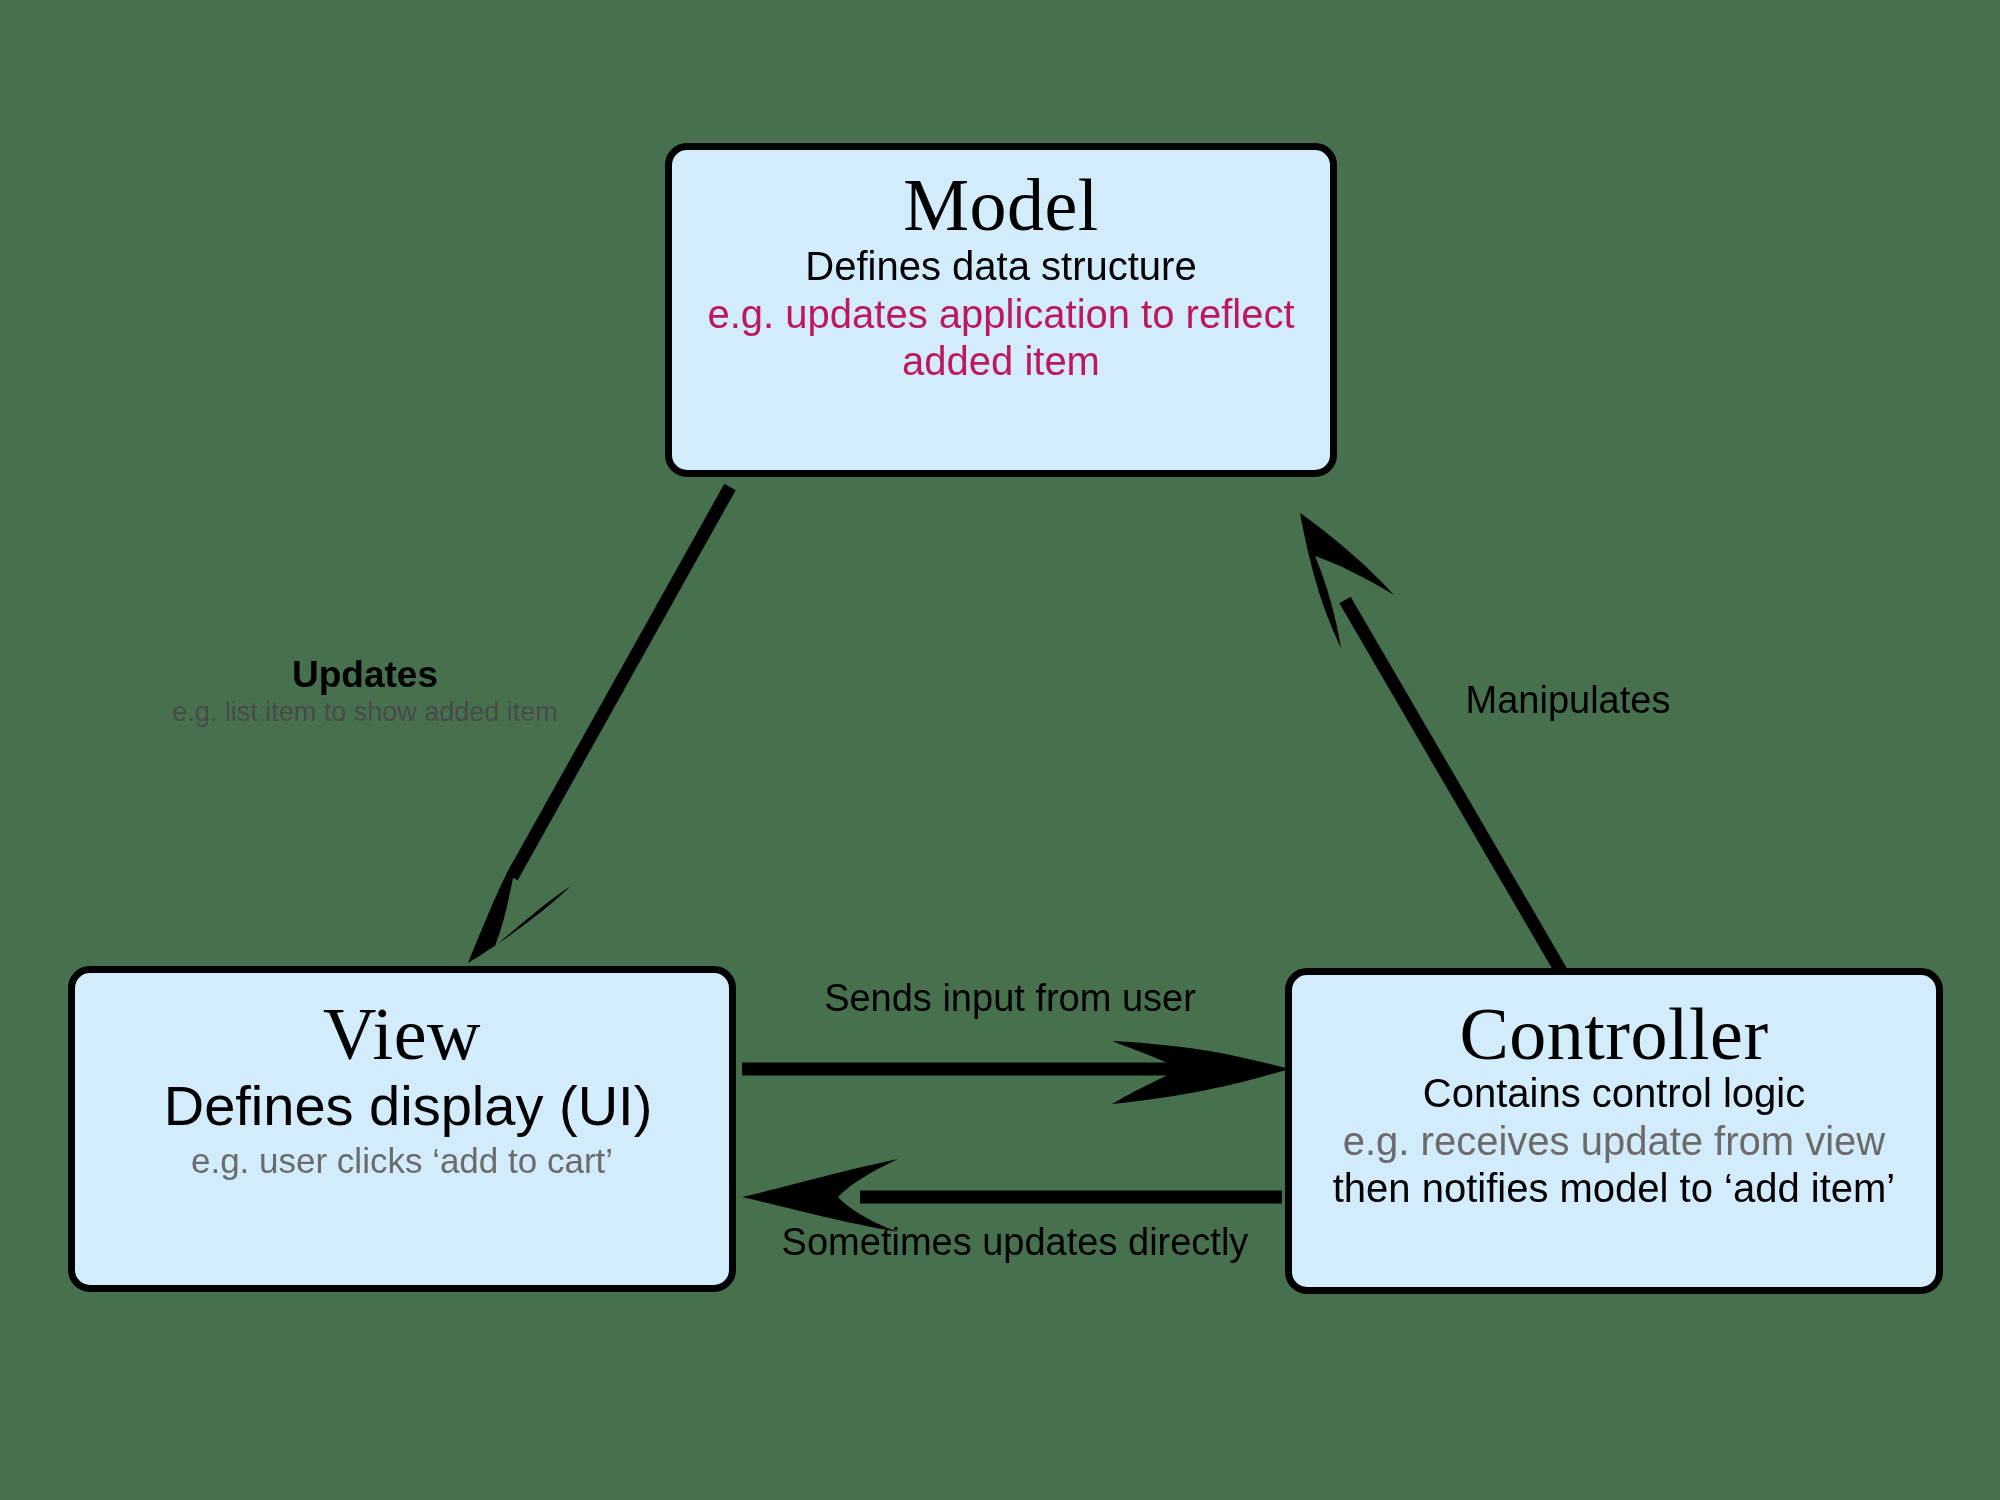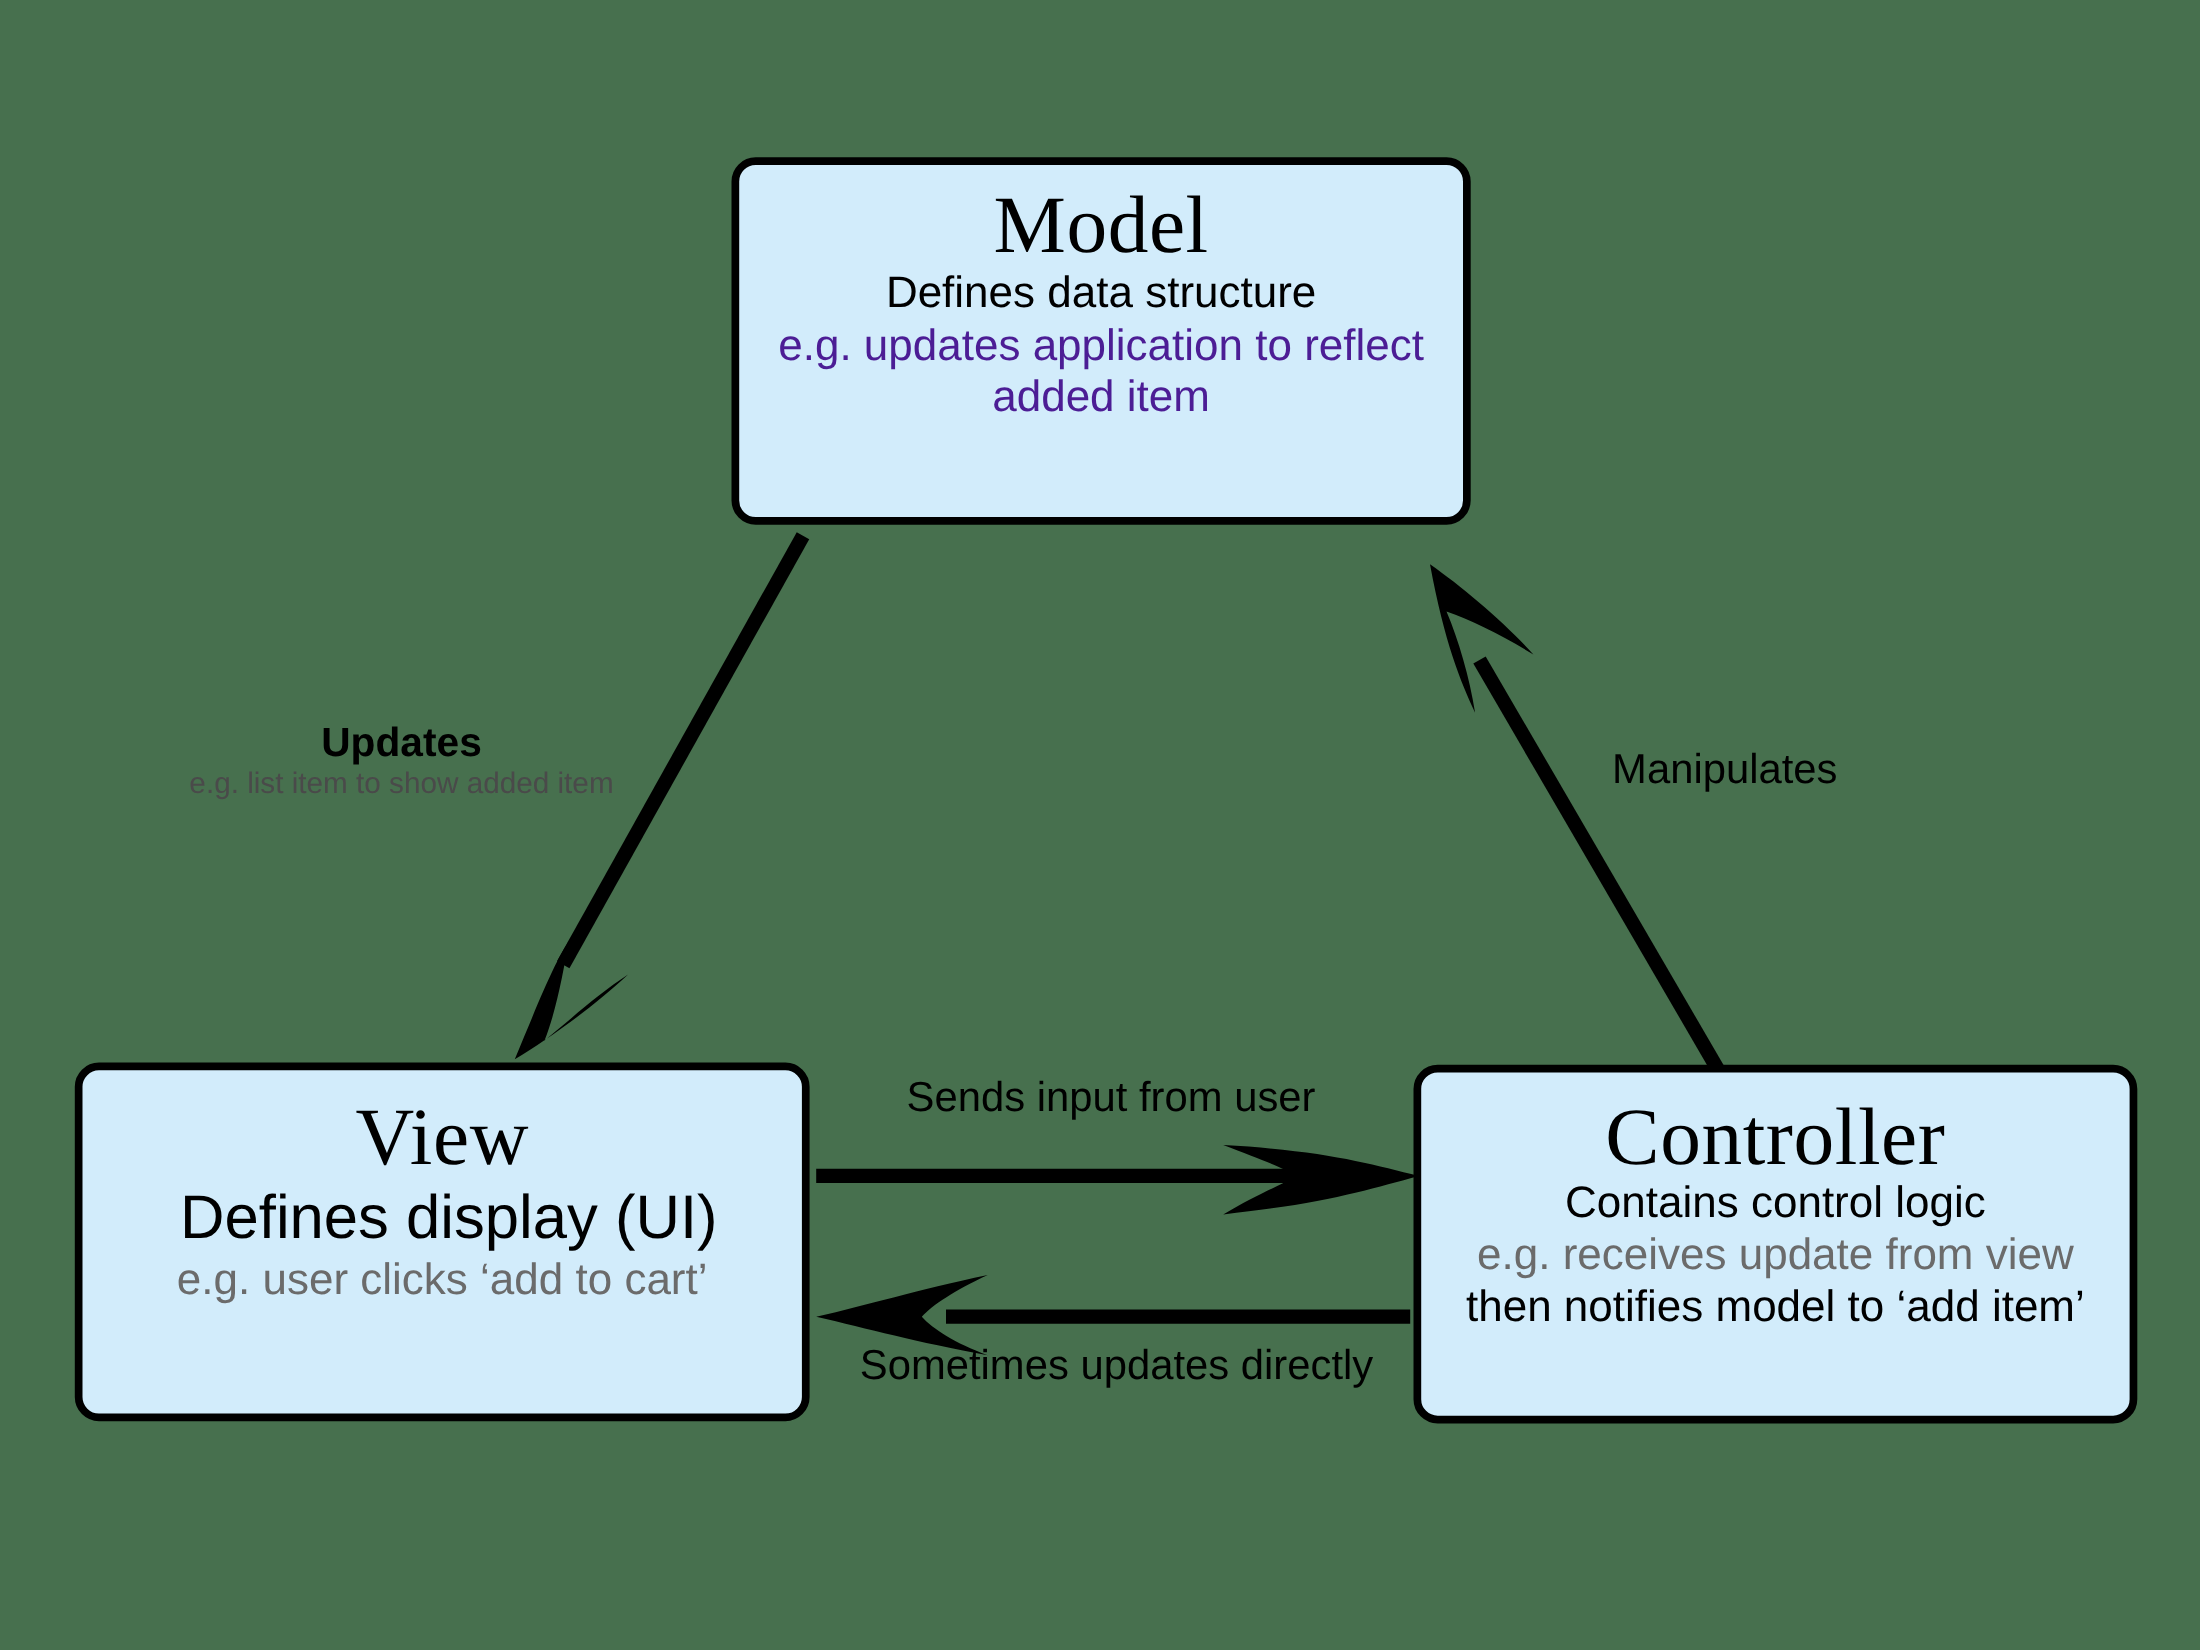--- a/index.html
+++ b/index.html
@@ -72,21 +72,21 @@
   #node-view {
     left: 68px;
     top: 966px;
     width: 668px;
     height: 326px;
     justify-content: flex-start;
     padding-top: 24px;
   }
   #node-view .node-title { font-size: 74px; margin-bottom: 4px; }
   #node-view .node-sub   { font-size: 56px; margin-bottom: 2px; margin-left: 12px; }
-  #node-view .node-eg    { font-size: 40px; }
+  #node-view .node-eg    { font-size: 35px; }
 
   
   #node-controller {
     left: 1285px;
     top: 968px;
     width: 658px;
     height: 326px;
     justify-content: flex-start;
     padding-top: 22px;
   }
@@ -163,21 +163,21 @@
                C 790 1186, 832 1173, 898 1159
                C 868 1173, 848 1186, 838 1197
                C 848 1208, 868 1221, 898 1232
                C 832 1220, 790 1208, 742 1197 Z" fill="#000000"></path>
     </g>
   </svg>
 
   <div class="node" id="node-model" style="background: rgb(210, 236, 251); border-color: rgb(0, 0, 0);">
     <div class="node-title">Model</div>
     <div class="node-sub">Defines data structure</div>
-    <div class="node-eg" style="color: #4c1d95;">e.g. updates application to reflect added item</div>
+    <div class="node-eg" style="color: #be185d;">e.g. updates application to reflect added item</div>
   </div>
 
   <div class="node" id="node-view" style="background: rgb(210, 236, 251); border-color: rgb(0, 0, 0);">
     <div class="node-title">View</div>
     <div class="node-sub">Defines display (UI)</div>
     <div class="node-eg" style="color: rgb(107, 107, 107);">e.g. user clicks ‘add to cart’</div>
   </div>
 
   <div class="node" id="node-controller" style="background: rgb(210, 236, 251); border-color: rgb(0, 0, 0);">
     <div class="node-title">Controller</div>

